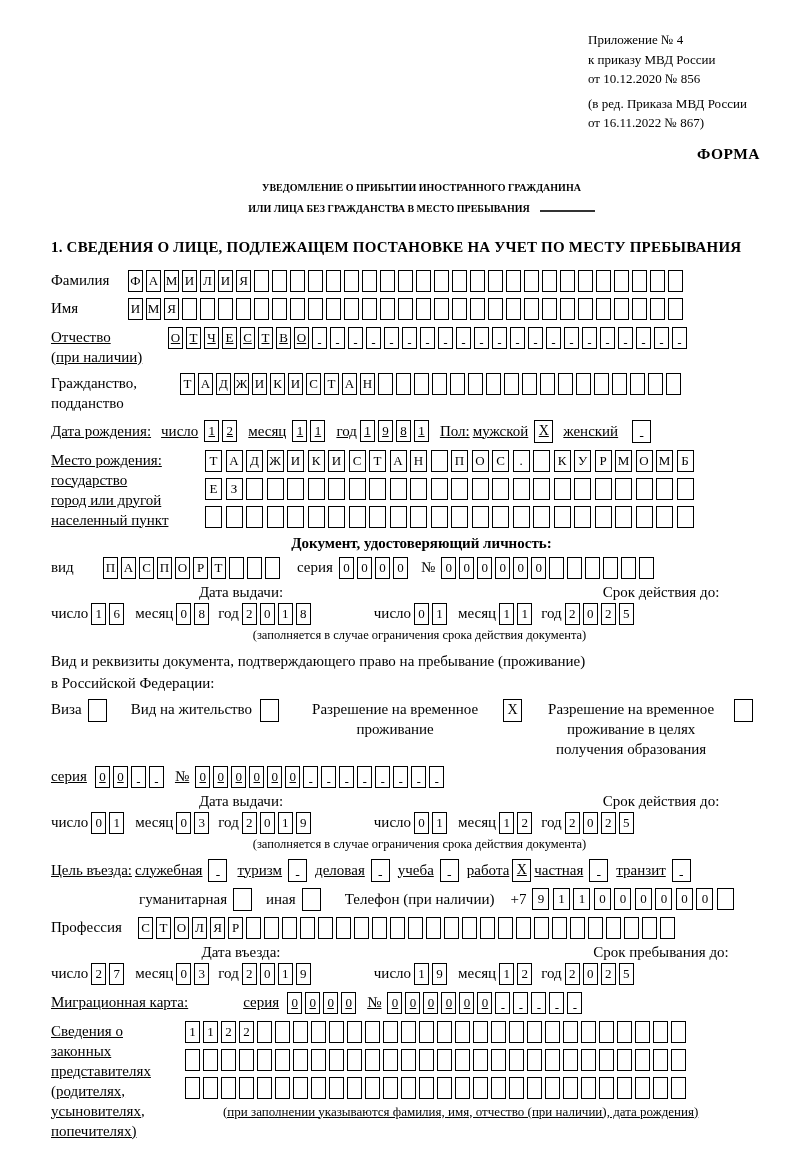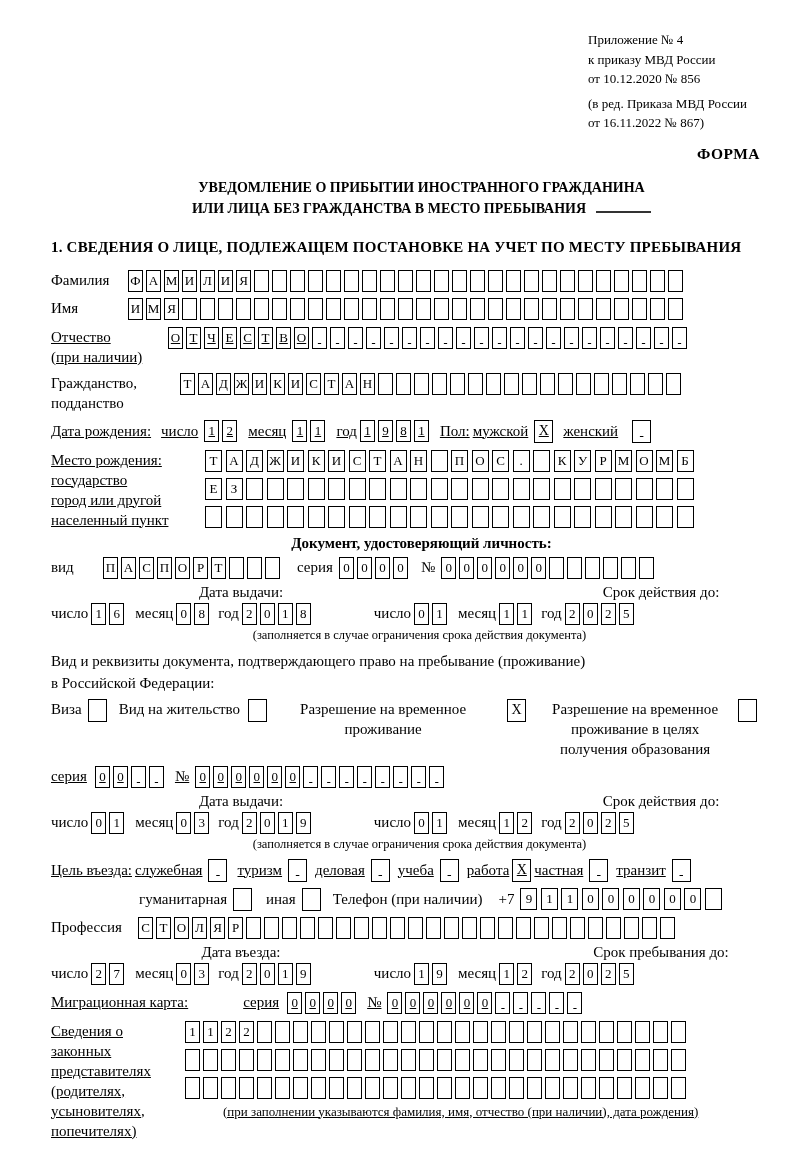--- a/index.html
+++ b/index.html
@@ -8,21 +8,21 @@
     width:800px; height:1163px; overflow:hidden;
     color:#000; font-family:"Liberation Serif", serif; font-size:15px;
   }
   .page { padding:30px 8px 6px 51px; width:800px; }
 
   
   .appendix { margin-left:auto; margin-right:8px; width:196px; line-height:19.5px; font-size:13px; }
   .appendix .amend { margin-top:5px; }
   .forma { text-align:right; padding-right:32px; font-weight:bold; margin-top:12px; font-size:15.5px; letter-spacing:.5px; }
 
-  .title { text-align:center; font-weight:bold; font-size:14px; margin-top:14px; line-height:21px; }
+  .title { text-align:center; font-weight:bold; font-size:10px; margin-top:14px; line-height:21px; }
   .blankline { display:inline-block; width:55px; border-bottom:2px solid #333; margin-left:10px; height:14px; }
 
   .sect { font-weight:bold; font-size:15px; margin-top:20px; letter-spacing:.2px; }
 
   
   .row { display:flex; align-items:center; margin-top:6px; }
   .row.top { align-items:flex-start; }
   .lbl { flex:none; }
   .lbl2 { flex:none; line-height:20px; }
 
@@ -31,22 +31,22 @@
   .cb {
     flex:none; display:inline-block; width:15px; height:22px;
     border:1.5px solid #000; margin-right:3px;
     text-align:center; font-size:13px; line-height:19px; font-family:"Liberation Serif", serif;
   }
   .wide .cb  { width:17px; margin-right:3.5px; }
   .phone .cb { width:17px; margin-right:3.5px; }
   .chk .cb   { width:19px; height:23px; line-height:20px; font-size:14px; margin-right:0; }
 
   .g3 { margin-left:3px; } .g6 { margin-left:6px; } .g8 { margin-left:8px; }
-  .g10 { margin-left:10px; } .g14 { margin-left:14px; } .g16 { margin-left:16px;gap:16px; }
-  .g24 { margin-left:12px; } .g55 { margin-left:55px; } .g60 { margin-left:60px; }
+  .g10 { margin-left:10px; } .g14 { margin-left:14px; } .g16 { margin-left:16px; }
+  .g24 { margin-left:24px; } .g55 { margin-left:55px; } .g60 { margin-left:60px; }
 
   .dochead { text-align:center; font-weight:bold; margin-top:5px; }
 
   .dates-head { display:flex; margin-top:5px;gap:20px; }
   .dh-l { width:380px; text-align:center; flex:none; }
   .dh-r { width:300px; text-align:center; flex:none; margin-left:60px; }
   .drow { margin-top:2px; }
   .note { text-align:center; padding-right:4px; font-size:12.5px; margin-top:3px; }
 
   .intro { margin-top:7px; line-height:22px; }

